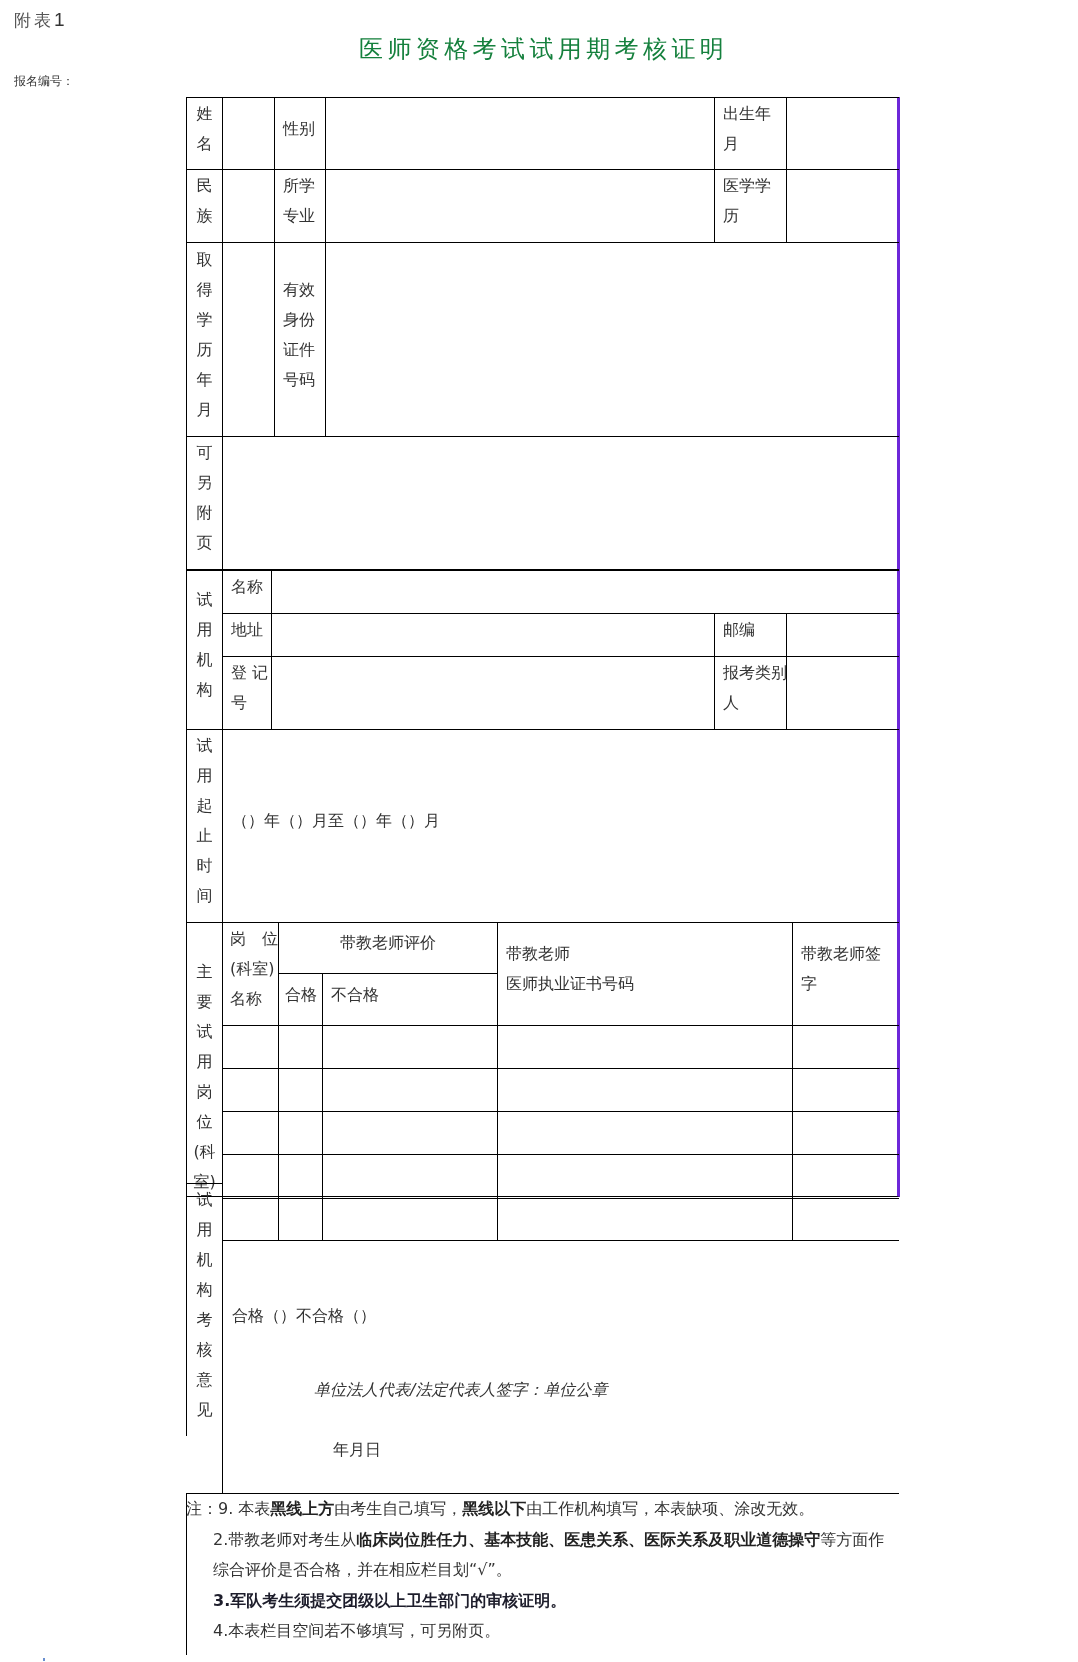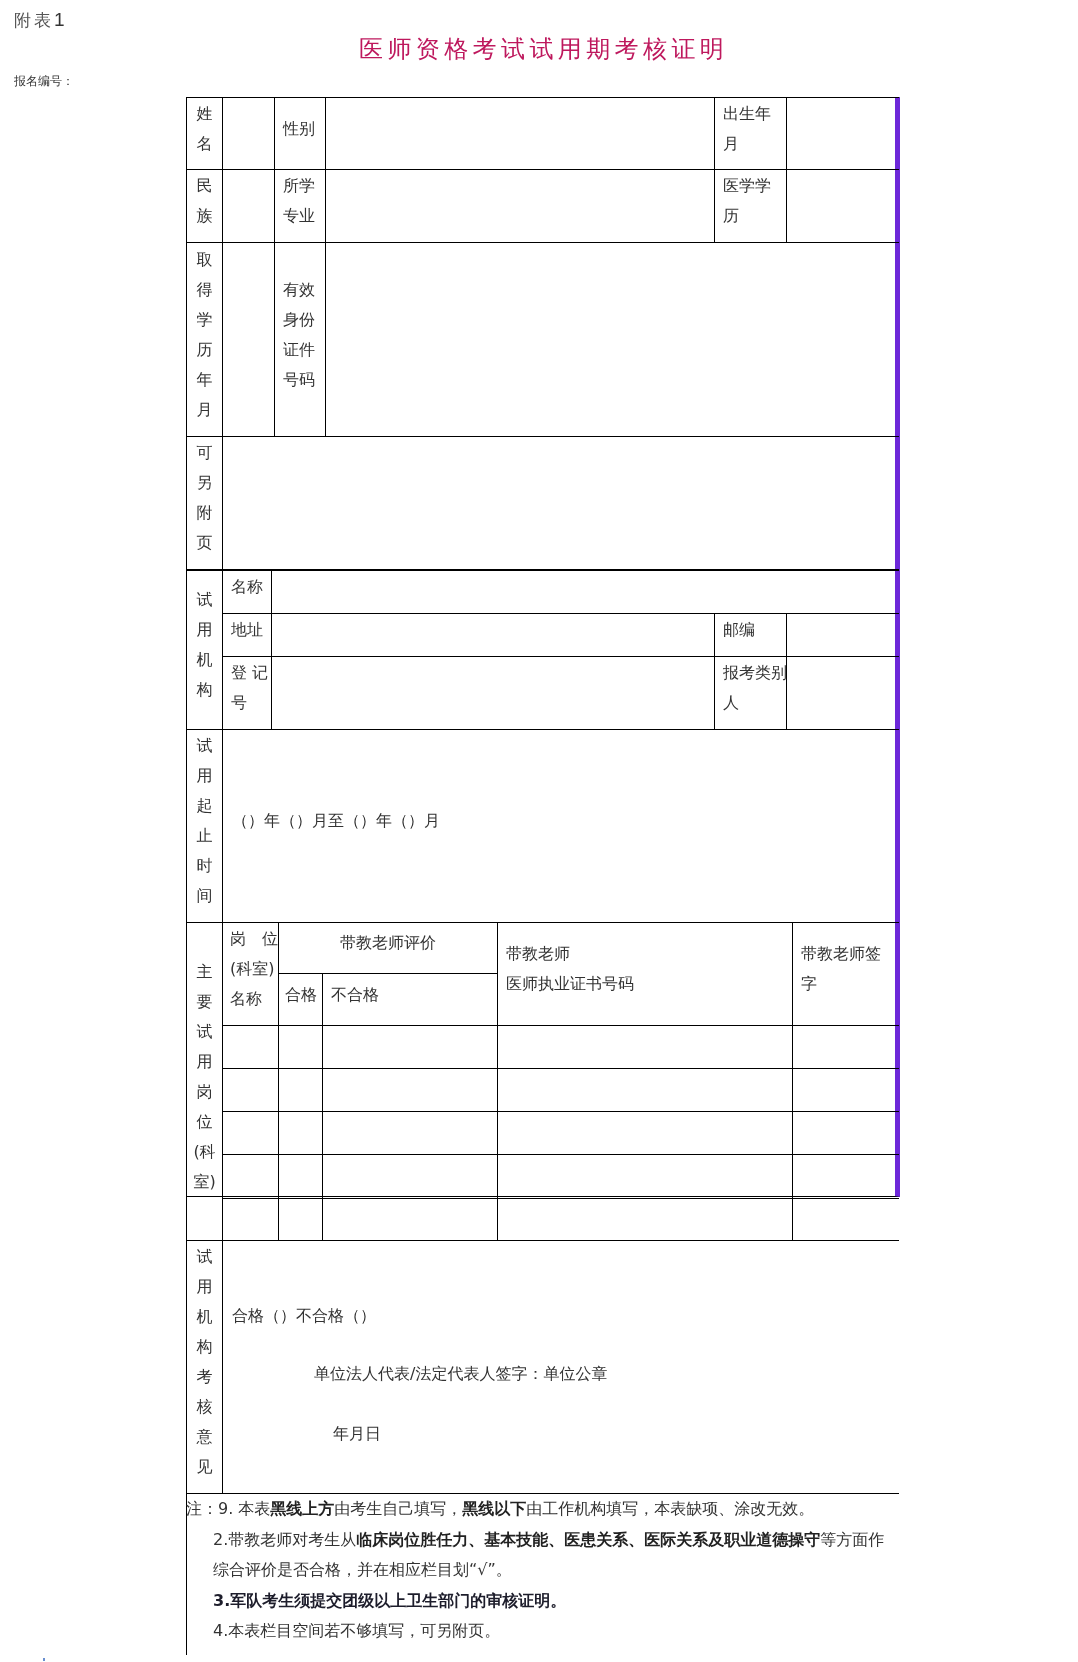--- a/index.html
+++ b/index.html
@@ -10,47 +10,47 @@
     }
     .attach {
       position: absolute; left: 14px; top: 8px; height: 24px; line-height: 24px;
       font-size: 17px; color: #555555; white-space: nowrap;
     }
     .attach .a-label { font-family: "DejaVu Serif", "Liberation Serif", serif; letter-spacing: 3px; }
     .attach .a-num { font-family: "Liberation Sans", "DejaVu Sans", sans-serif; font-size: 19px; color: #333333; }
     .title {
       position: absolute; left: 359px; top: 36px; height: 26px; line-height: 26px;
       font-family: "DejaVu Serif", "Liberation Serif", serif;
-      font-size: 24px; letter-spacing: 4.4px; color: #be185d; white-space: nowrap;
+      font-size: 24px; letter-spacing: 4.4px; color: #15803d; white-space: nowrap;
     }
     .regno {
       position: absolute; left: 14px; top: 73px; height: 16px; line-height: 16px;
       font-size: 12px; font-weight: normal; color: #333333; white-space: nowrap;
     }
     .form {
       position: absolute; left: 186px; top: 97px; width: 714px; height: 1100px;
-      box-sizing: border-box; border-right: 5px solid #6d28d9; border-bottom: 1px solid #000;
+      box-sizing: border-box; border-right: 3px solid #6d28d9; border-bottom: 1px solid #000;
     }
     .cell {
       position: absolute; box-sizing: border-box;
       border-left: 1px solid #000; border-top: 1px solid #000;
       display: flex; align-items: center;
       font-size: 16px; line-height: 30px; color: #333333;
       padding-bottom: 10px;
     }
     .thick { border-top: 2px solid #000; }
     .vlabel { justify-content: center; text-align: center; padding-left: 9px; padding-right: 9px; }
     .vlabel span { display: block; word-break: break-all; }
     .left { justify-content: flex-start; padding-left: 8px; }
     .center { justify-content: center; text-align: center; }
     .pre span { white-space: pre; }
     .block { display: block; padding-bottom: 0; }
     .assess-content { padding-top: 60px; padding-left: 9px; }
     .assess-content div { height: 30px; line-height: 30px; white-space: nowrap; }
-    .assess-sign { margin-top: 28px; padding-left: 82px; }
+    .assess-sign { margin-top: 44px; padding-left: 82px; font-style: italic; }
     .assess-date { margin-top: 30px; padding-left: 101px; }
     .notes { padding-left: 26px; padding-top: 0; font-size: 16px; line-height: 30.5px; color: #333; }
     .note-item { display: block; }
     .note-first { text-indent: -27px; }
     .b { font-weight: bold; color: #222222; }
     .b3 { font-weight: bold; color: #1d1d2b; }
     .pmark { position: absolute; left: 43px; top: 1658px; width: 2px; height: 3px; background: #6a8fd0; }
   </style>
 </head>
 <body>
@@ -267,21 +267,21 @@
   <div class="cell left" style="left:136px;top:1101px;width:175px;height:42px">
       <span></span>
     </div>
   <div class="cell left" style="left:311px;top:1101px;width:295px;height:42px">
       <span></span>
     </div>
   <div class="cell left" style="left:606px;top:1101px;width:107px;height:42px">
       <span></span>
     </div>
 
-  <div class="cell vlabel" style="left:0;top:1143px;width:36px;height:253px">
+  <div class="cell vlabel" style="left:0;top:1086px;width:36px;height:253px">
       <span>试用机构考核意见</span>
     </div>
   <div class="cell block assess-content" style="left:36px;top:1143px;width:677px;height:253px">
     <div>合格（）不合格（）</div>
     <div class="assess-sign">单位法人代表/法定代表人签字：单位公章</div>
     <div class="assess-date">年月日</div>
   </div>
 
   <div class="cell block notes" style="left:0;top:1396px;width:713px;height:162px">
     <div class="note-item note-first"><span>注：</span><span>9. 本表</span><span class="b">黑线上方</span><span>由考生自己填写，</span><span class="b">黑线以下</span><span>由工作机构填写，本表缺项、涂改无效。</span></div>

